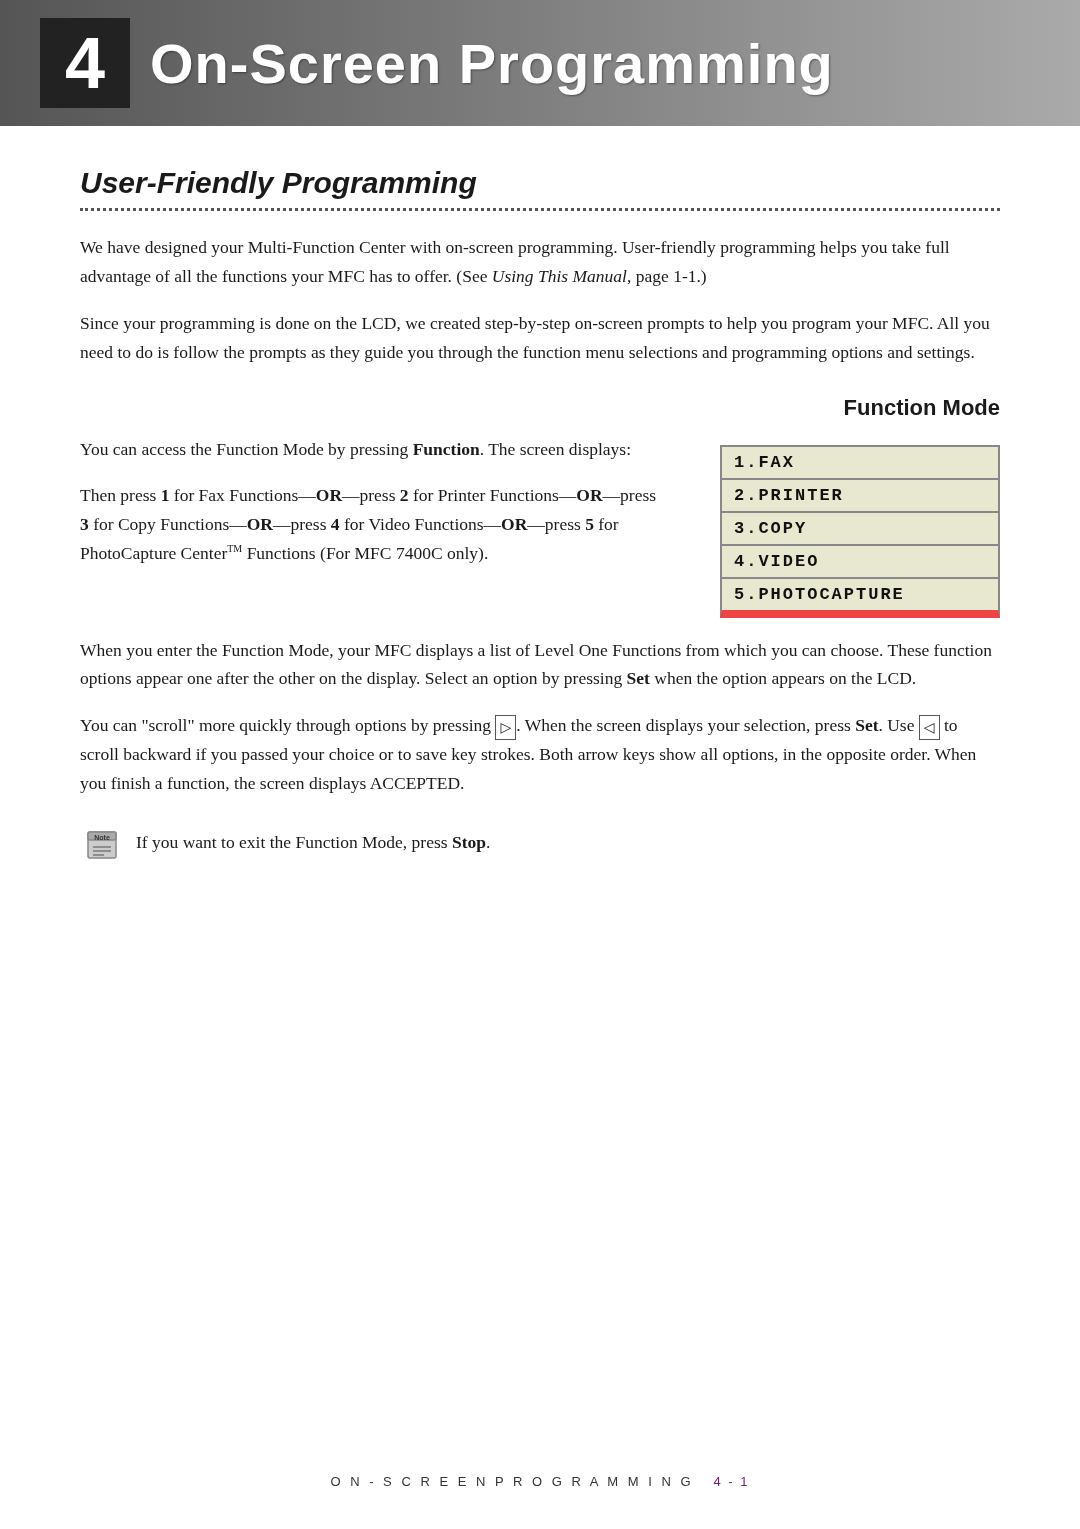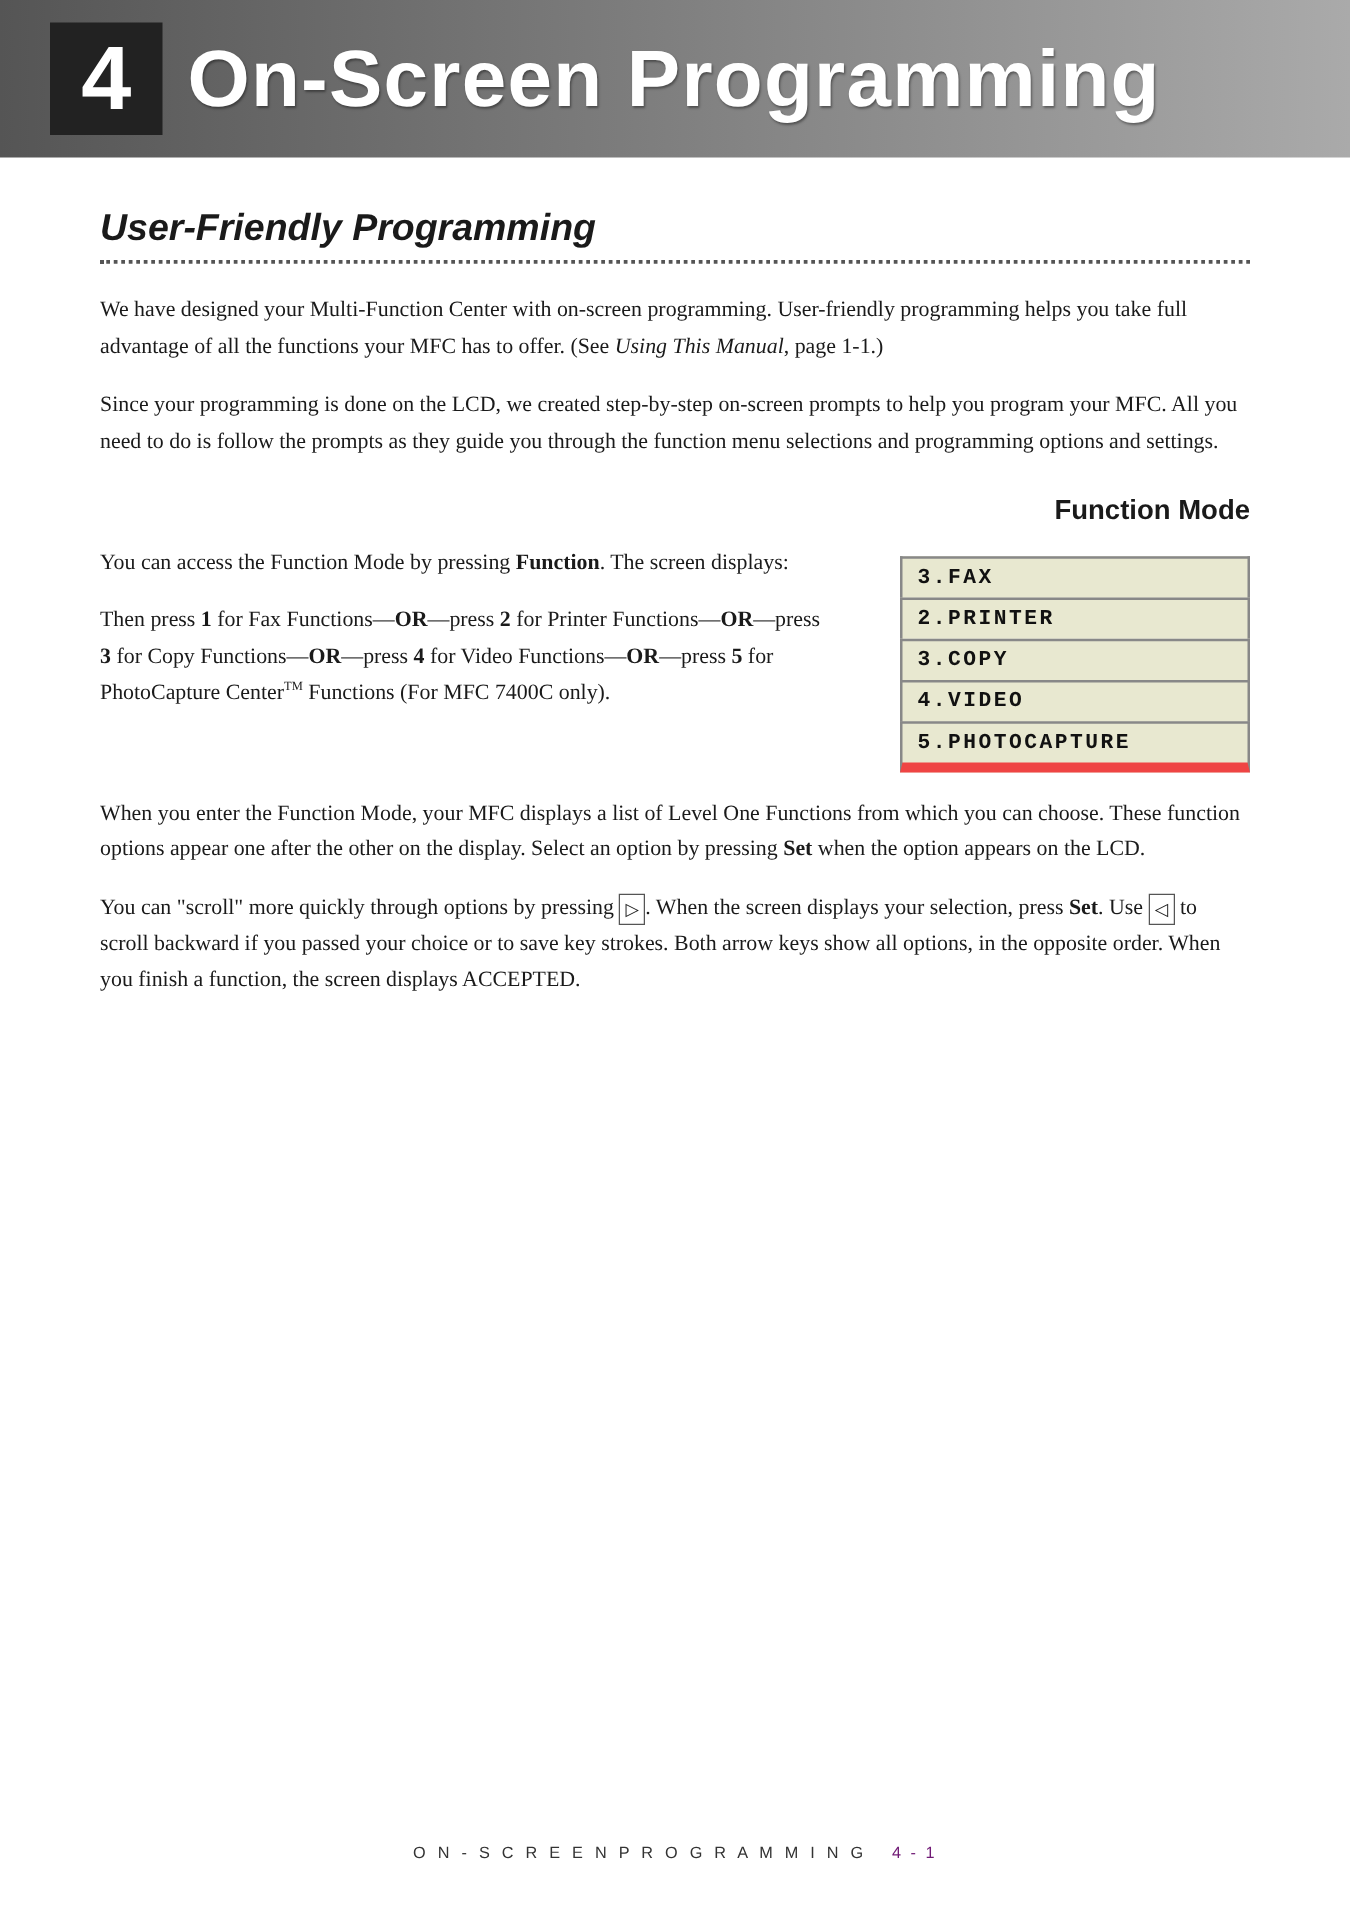--- a/index.html
+++ b/index.html
@@ -37,21 +37,21 @@
       height: 90px;
       display: flex;
       align-items: center;
       justify-content: center;
       flex-shrink: 0;
       margin-right: 20px;
     }
 
     .chapter-title {
       font-family: Arial, sans-serif;
-      font-size: 64px;
+      font-size: 56px;
       font-weight: bold;
       color: #ffffff;
       text-shadow: 1px 1px 2px rgba(0,0,0,0.4);
       letter-spacing: 1px;
     }
 
     
     .content {
       padding: 40px 80px 80px 80px;
     }
@@ -227,35 +227,51 @@
   <div class="function-mode-section">
     <div class="function-mode-left">
       <p class="body-text">
         You can access the Function Mode by pressing <strong>Function</strong>. The screen displays:
       </p>
       <p class="body-text">
         Then press <strong>1</strong> for Fax Functions—<strong>OR</strong>—press <strong>2</strong> for Printer Functions—<strong>OR</strong>—press <strong>3</strong> for Copy Functions—<strong>OR</strong>—press <strong>4</strong> for Video Functions—<strong>OR</strong>—press <strong>5</strong> for PhotoCapture Center<sup>TM</sup> Functions (For MFC 7400C only).
       </p>
     </div>
     <div class="function-mode-right">
-      <div class="lcd-box">3.FAX</div>
+      <div class="lcd-box">1.FAX</div>
       <div class="lcd-box">2.PRINTER</div>
       <div class="lcd-box">3.COPY</div>
       <div class="lcd-box">4.VIDEO</div>
       <div class="lcd-box">5.PHOTOCAPTURE</div>
     </div>
   </div>
 
   <p class="body-text">
     When you enter the Function Mode, your MFC displays a list of Level One Functions from which you can choose. These function options appear one after the other on the display. Select an option by pressing <strong>Set</strong> when the option appears on the LCD.
   </p>
 
   <p class="body-text">
     You can "scroll" more quickly through options by pressing <span class="arrow-icon">▷</span>. When the screen displays your selection, press <strong>Set</strong>. Use <span class="arrow-icon">◁</span> to scroll backward if you passed your choice or to save key strokes. Both arrow keys show all options, in the opposite order. When you finish a function, the screen displays ACCEPTED.
   </p>
 
+  <div class="note-row">
+    <div class="note-icon">
+      <svg viewBox="0 0 44 44" xmlns="http://www.w3.org/2000/svg">
+
+        <rect x="8" y="10" width="28" height="26" rx="2" ry="2" fill="#cccccc" stroke="#888" stroke-width="1.5"></rect>
+        <rect x="8" y="10" width="28" height="8" rx="2" ry="2" fill="#aaaaaa" stroke="#888" stroke-width="1.5"></rect>
+        <text x="22" y="18" text-anchor="middle" font-family="Arial" font-size="7" font-weight="bold" fill="#333">Note</text>
+        <line x1="13" y1="25" x2="31" y2="25" stroke="#666" stroke-width="1.2"></line>
+        <line x1="13" y1="29" x2="31" y2="29" stroke="#666" stroke-width="1.2"></line>
+        <line x1="13" y1="33" x2="24" y2="33" stroke="#666" stroke-width="1.2"></line>
+      </svg>
+    </div>
+    <p class="note-text">
+      If you want to exit the Function Mode, press <strong>Stop</strong>.
+    </p>
+  </div>
 
 </div>
 
 <div class="page-footer">
   <span class="footer-text">O N - S C R E E N   P R O G R A M M I N G</span>
   <span class="footer-page">4 - 1</span>
 </div>
 
 </body></html>

